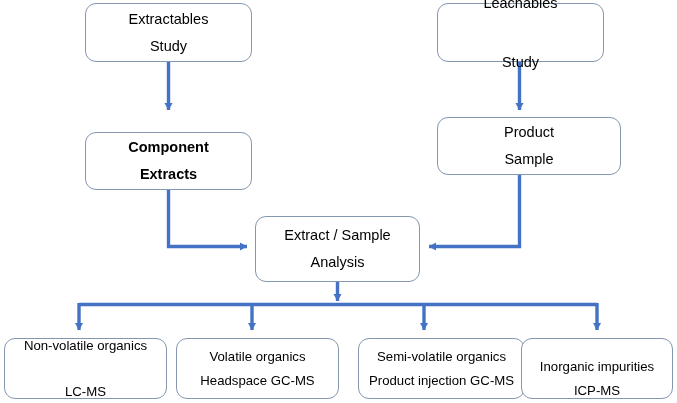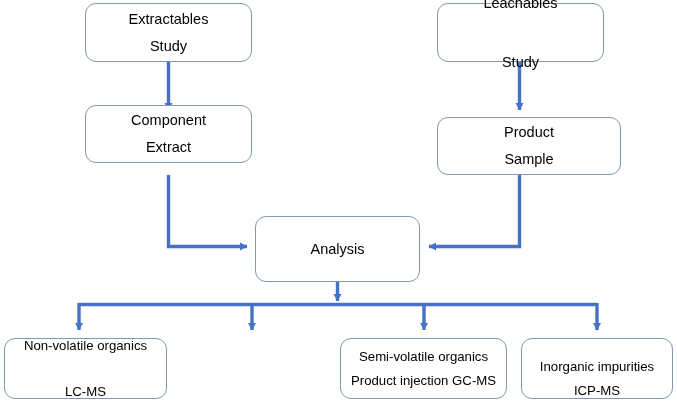--- a/index.html
+++ b/index.html
@@ -96,41 +96,46 @@
   <div class="node big" style="left:85px; top:3px; width:167px; height:59px;">
     <span class="line1">Extractables</span>
     <span class="line2">Study</span>
   </div>
 
   <div class="node big" style="left:437px; top:3px; width:167px; height:59px;gap:32px;">
     <span class="line1">Leachables</span>
     <span class="line2">Study</span>
   </div>
 
-  <div class="node big" style="left:85px; top:105px; width:167px; height:58px;">
+  <div class="node big" style="left:85px; top:132px; width:167px; height:58px;font-weight:bold;">
     <span class="line1">Component</span>
-    <span class="line2">Extract</span>
+    <span class="line2">Extracts</span>
   </div>
 
   <div class="node big" style="left:437px; top:117px; width:184px; height:58px;">
     <span class="line1">Product</span>
     <span class="line2">Sample</span>
   </div>
 
   <div class="node center" style="left:255px; top:216px; width:165px; height:66px;">
+    <span class="line1">Extract / Sample</span>
     <span class="line2">Analysis</span>
   </div>
 
   <div class="node leaf" style="left:4px; top:338px; width:163px; height:61px;gap:21px;">
     <span class="line1">Non-volatile organics</span>
     <span class="line2">LC-MS</span>
   </div>
 
+  <div class="node leaf" style="left:176px; top:338px; width:163px; height:61px;">
+    <span class="line1">Volatile organics</span>
+    <span class="line2">Headspace GC-MS</span>
+  </div>
 
-  <div class="node leaf" style="left:340px; top:338px; width:167px; height:61px;">
+  <div class="node leaf" style="left:358px; top:338px; width:167px; height:61px;">
     <span class="line1">Semi-volatile organics</span>
     <span class="line2">Product injection GC-MS</span>
   </div>
 
   <div class="node leaf" style="left:521px; top:338px; width:152px; height:61px;justify-content:flex-end;">
     <span class="line1">Inorganic impurities</span>
     <span class="line2">ICP-MS</span>
   </div>
 
 </div>

